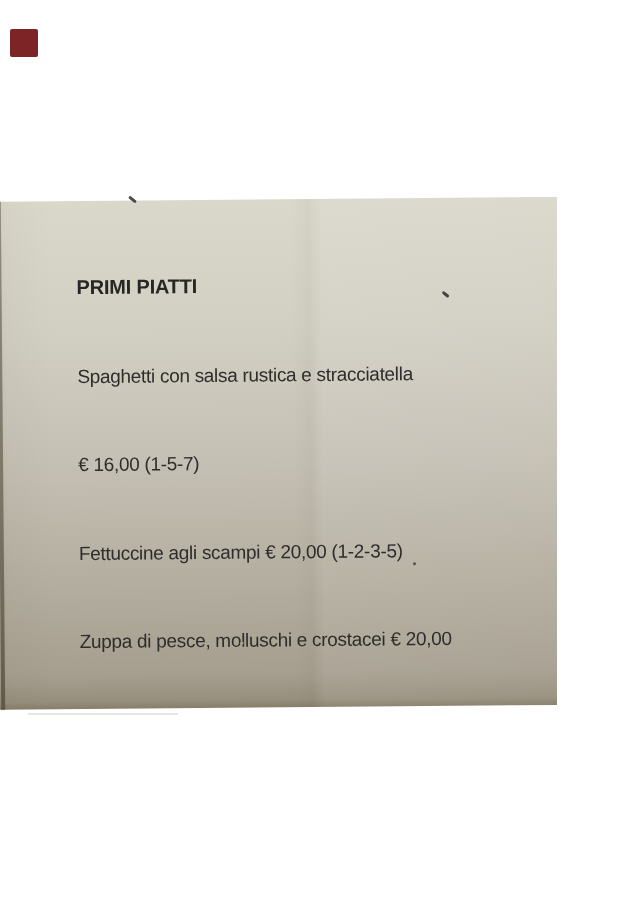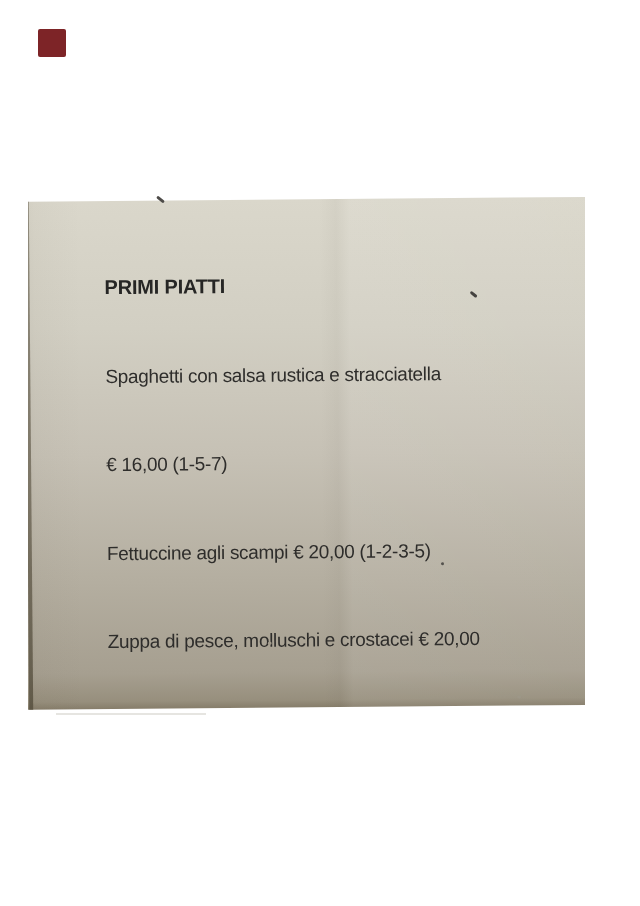--- a/index.html
+++ b/index.html
@@ -1,18 +1,18 @@
 <!DOCTYPE html>
 <html><head>
 <meta charset="utf-8">
 <style>
   html,body{margin:0;padding:0;background:#ffffff;}
   .page{
     position:relative;width:557px;height:906px;background:#ffffff;
-    overflow:hidden;font-family:"Liberation Sans",sans-serif;margin-left:28px;
+    overflow:hidden;font-family:"Liberation Sans",sans-serif;
   }
   .red-square{
     position:absolute;left:10px;top:29px;width:28px;height:28px;
     background:#7d2427;border-radius:2px;
   }
   .stray-mark{
     position:absolute;background:#4d4b48;border-radius:2px;
   }
   .mark-top{
     left:128px;top:198px;width:9px;height:3px;

